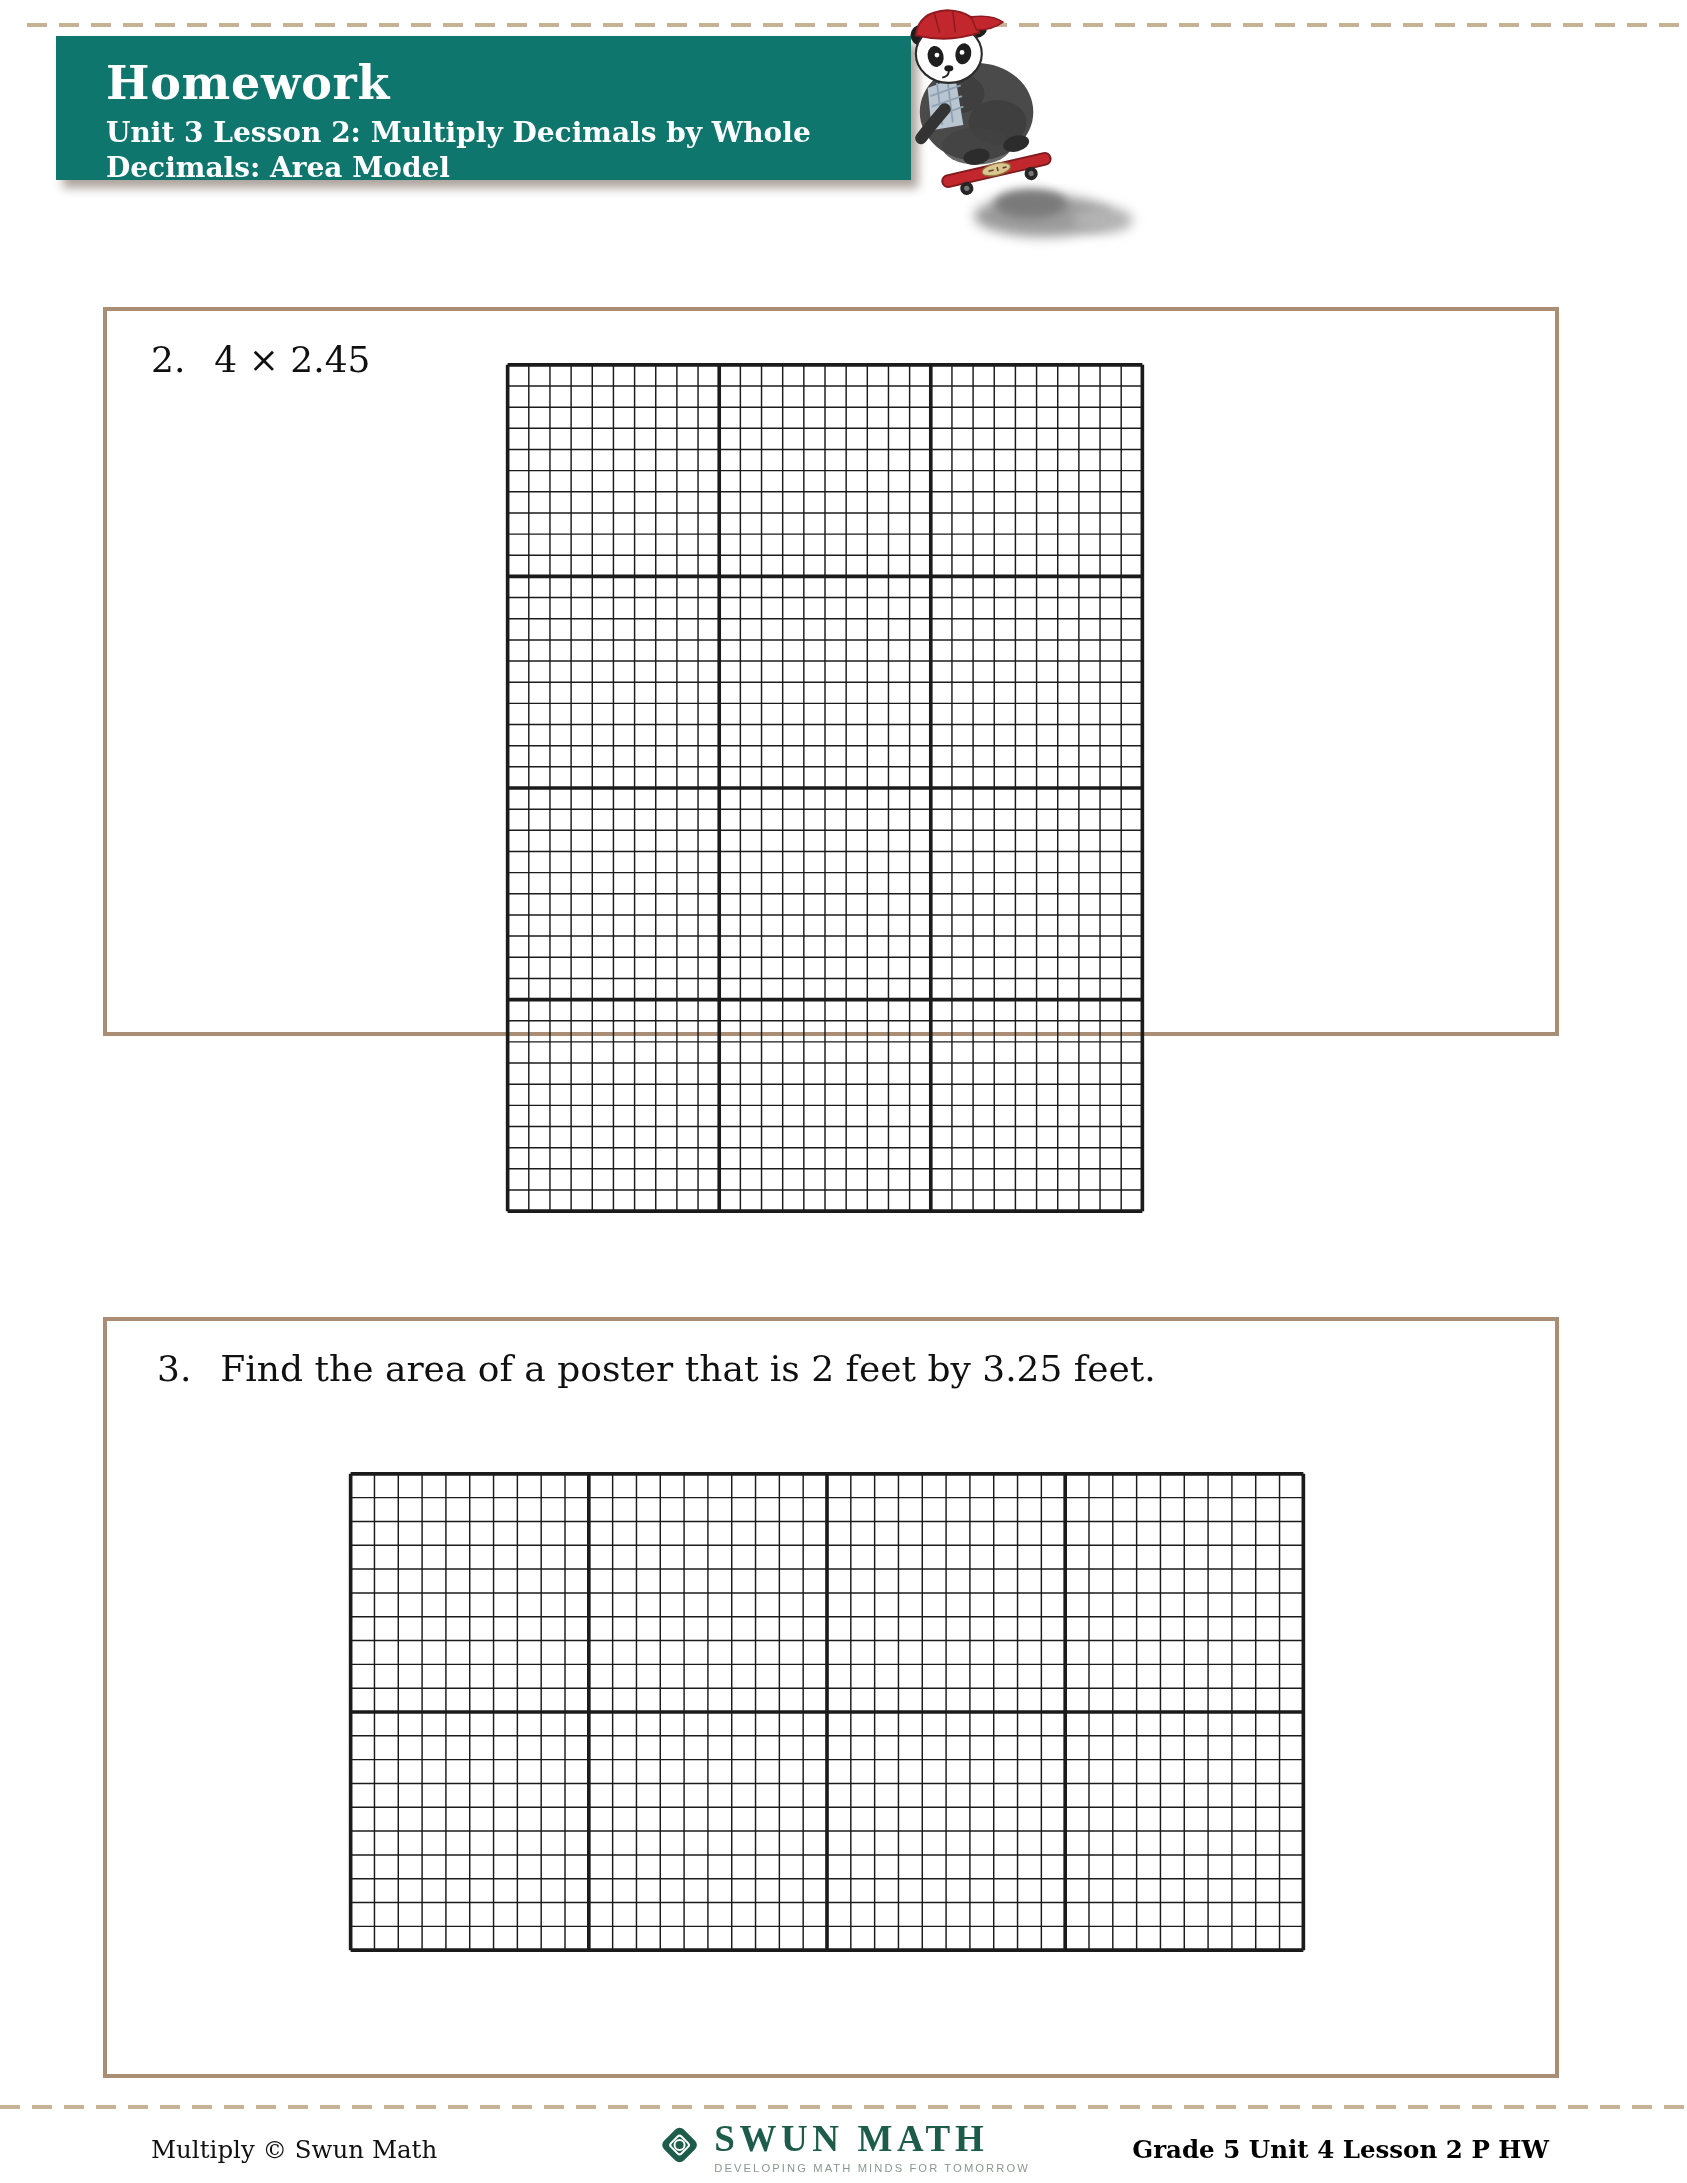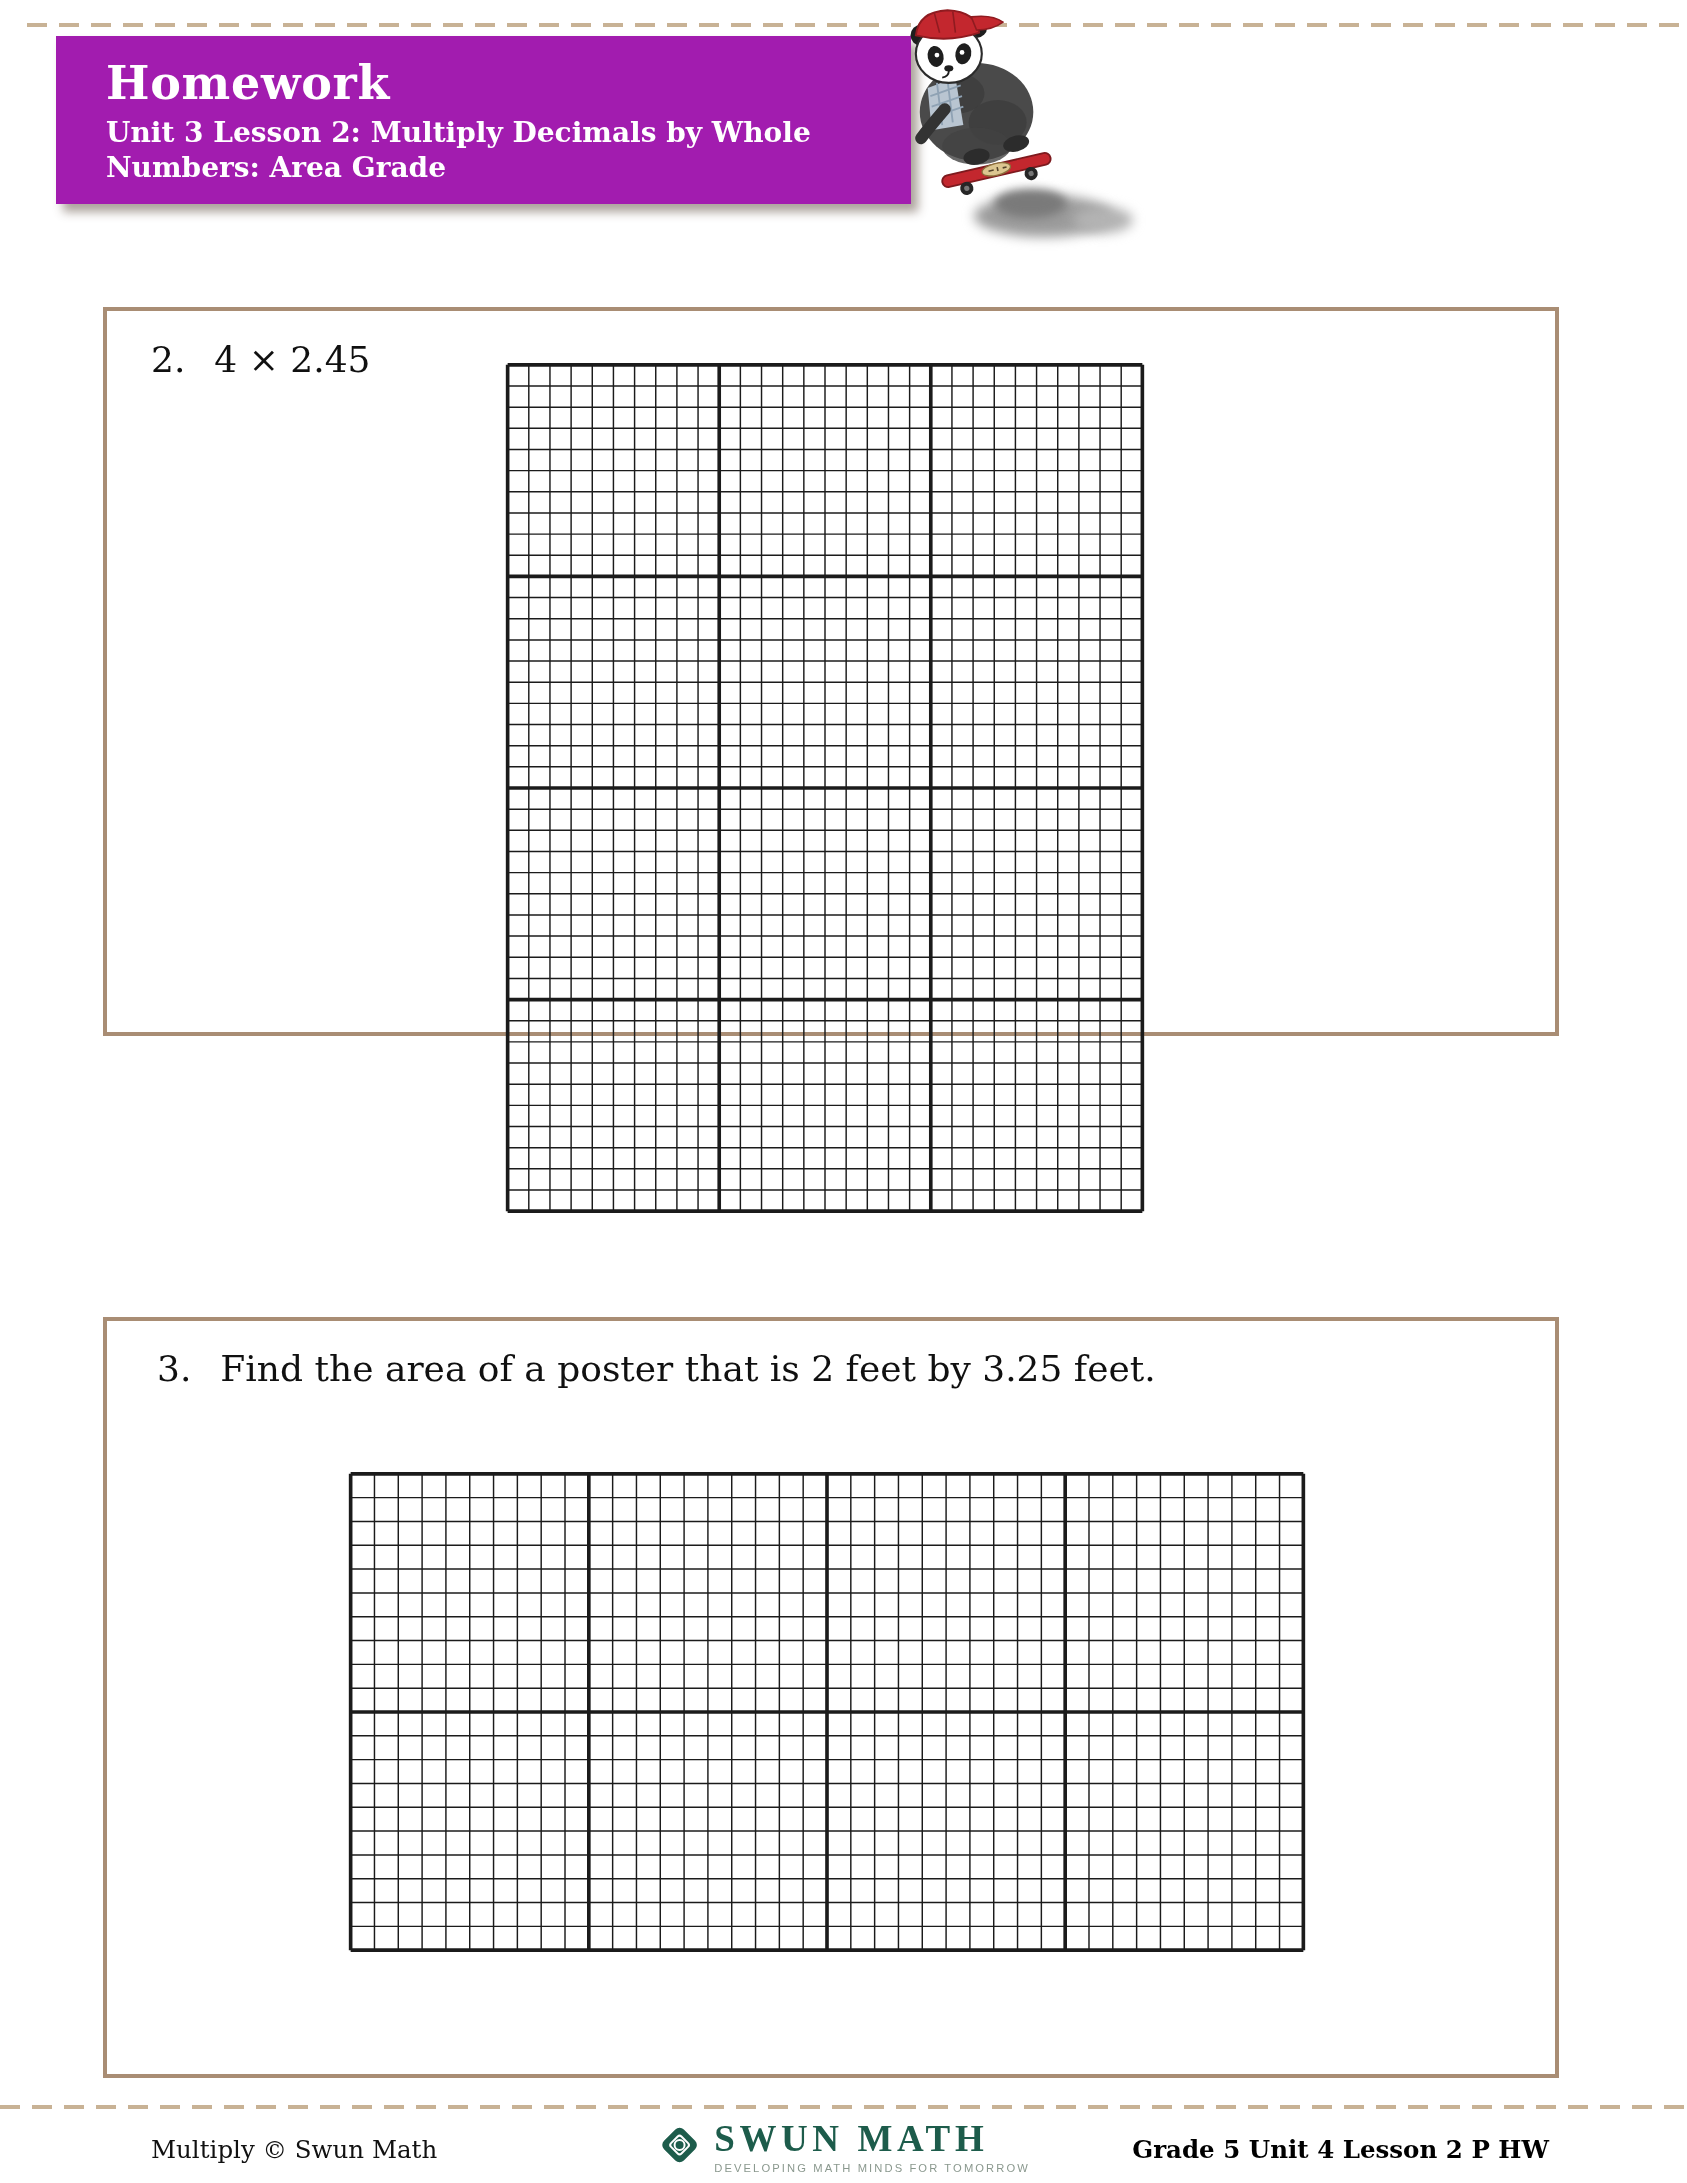--- a/index.html
+++ b/index.html
@@ -7,22 +7,22 @@
   body { width:1687px; height:2183px; font-family:"DejaVu Serif", serif; color:#111; }
   .page { position:relative; width:1687px; height:2183px; background:#fff; overflow:hidden; }
 
   
   .dash { position:absolute; left:26.5px; right:0; height:4px;
           background:repeating-linear-gradient(90deg,#c8b295 0 20px,transparent 20px 32px); z-index:0; }
   .dash.top { top:22.5px; }
   .dash.bottom { left:0; top:2105px; }
 
   
-  .banner { position:absolute; left:56px; top:36px; width:855px; height:168px;
-            background:#a21caf; color:#fff; padding:20px 0 0 50px; z-index:2;
+  .banner { position:absolute; left:56px; top:36px; width:855px; height:144px;
+            background:#0f766e; color:#fff; padding:20px 0 0 50px; z-index:2;
             box-shadow:6.6px 8px 9.3px rgba(70,50,35,.45); }
   .banner h1 { font-size:46px; font-weight:bold; letter-spacing:0.7px; }
   .banner .sub { margin-top:5.3px; font-size:28px; font-weight:bold; line-height:35px; }
 
   .mascot { position:absolute; left:855px; top:1.3px; z-index:3; }
   .smudge { position:absolute; left:954px; top:180px; width:198px; height:79px; z-index:1; }
   .smudge .s1 { position:absolute; left:20px; top:14.6px; width:139px; height:42px; background:#9c9c9c; border-radius:50%; filter:blur(6px); }
   .smudge .s2 { position:absolute; left:40px; top:9.3px; width:73px; height:29px; background:#7a7a7a; border-radius:50%; filter:blur(4.6px); }
   .smudge .s3 { position:absolute; left:119px; top:26.5px; width:60px; height:26.5px; background:#b3b3b3; border-radius:50%; filter:blur(6px); }
 
@@ -54,21 +54,21 @@
 <body>
 
 <div class="page">
 
   <div class="dash top"></div>
 
   <div class="banner">
     <h1>Homework</h1>
     <div class="sub">
       <div>Unit 3 Lesson 2: Multiply Decimals by Whole</div>
-      <div>Numbers: Area Grade</div>
+      <div>Decimals: Area Model</div>
     </div>
   </div>
 
   <div class="mascot">
     <svg width="218" height="198" viewBox="0 0 165 150" xmlns="http://www.w3.org/2000/svg">
       <ellipse cx="92" cy="84" rx="43" ry="37" fill="#4a4a4a"></ellipse>
       <ellipse cx="78" cy="70" rx="20" ry="15" fill="#3b3b3b" opacity="0.7"></ellipse>
       <ellipse cx="108" cy="92" rx="22" ry="17" fill="#383838" opacity="0.6"></ellipse>
       <ellipse cx="92" cy="110" rx="26" ry="14" fill="#424242" opacity="0.8"></ellipse>
       <polygon points="55,66 76,58 82,94 58,98" fill="#b9c5d1"></polygon>

